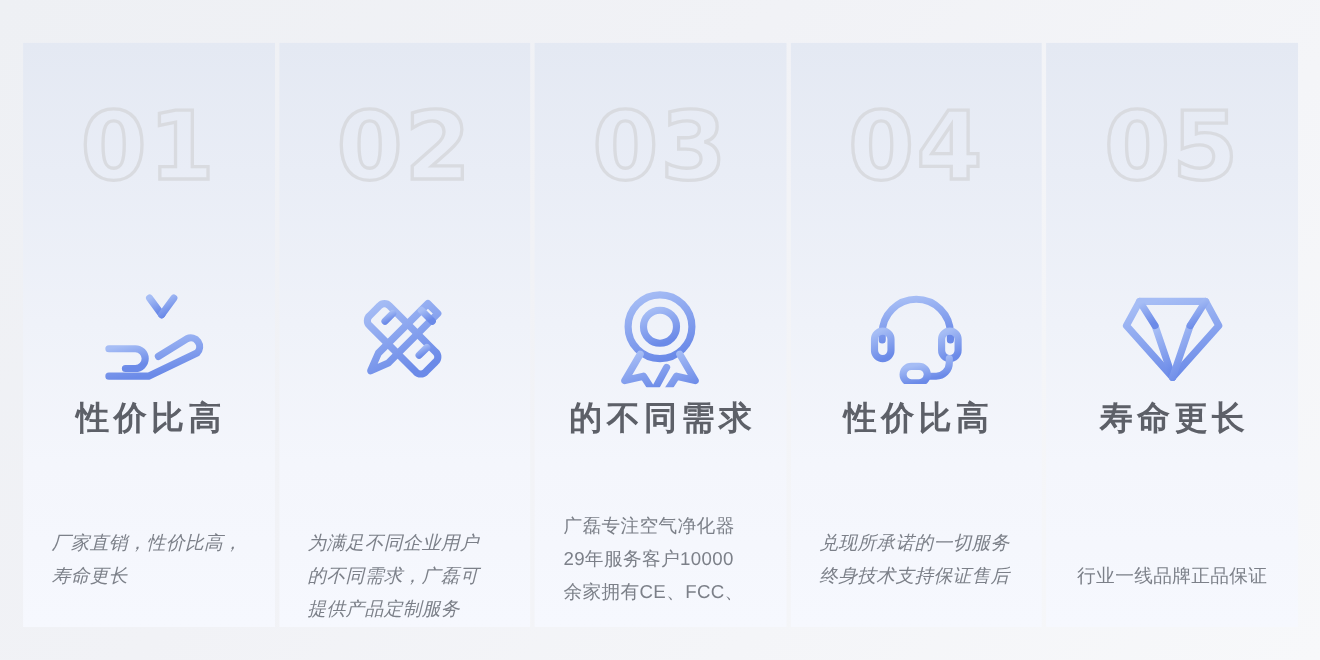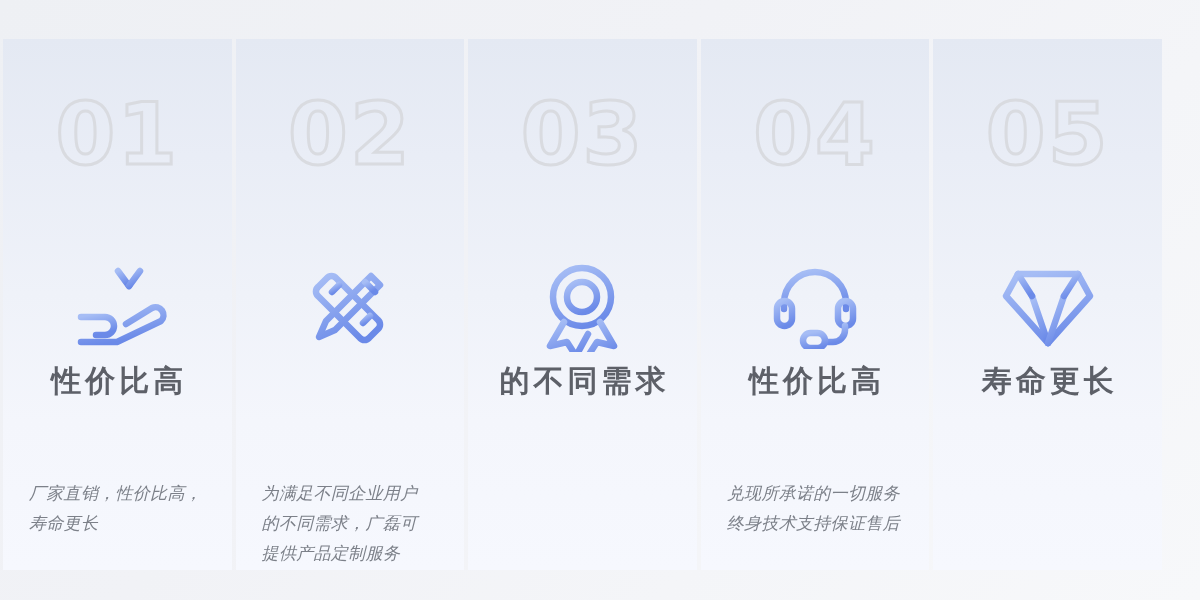--- a/index.html
+++ b/index.html
@@ -14,21 +14,21 @@
     background: linear-gradient(135deg, #eef0f4 0%, #f1f2f6 40%, #f4f5f8 70%, #f7f8fa 100%);
   }
   .stage {
     position: relative;
     width: 1200px;
     height: 600px;
     box-sizing: border-box;
   }
   .cards {
     position: absolute;
-    left: 3px;
+    left: 21px;
     top: 39px;
     width: 1159px;
     height: 531px;
     display: flex;
     gap: 4px;
   }
   .card {
     position: relative;
     flex: 1 1 0;
     height: 531px;
@@ -164,20 +164,26 @@
           </defs>
           <g stroke="url(#g3)" stroke-width="6.5" stroke-linecap="round" stroke-linejoin="round" fill="none">
             <circle cx="42" cy="35" r="29"></circle>
             <circle cx="42" cy="35" r="15"></circle>
             <path d="M24 60 L10 84 l17 -4 l9 14 l12 -22"></path>
             <path d="M60 60 L74 84 l-17 -4 l-9 14"></path>
           </g>
         </svg>
       </div>
       <div class="card-title">的不同需求</div>
+      <div class="card-desc lines-4">
+        <div>广磊专注空气净化器</div>
+        <div>29年服务客户10000</div>
+        <div>余家拥有CE、FCC、</div>
+
+      </div>
     </div>
 
     <div class="card">
       <div class="card-num">04</div>
       <div class="card-icon">
         <svg width="84" height="84" viewBox="0 0 84 84" fill="none">
           <defs>
             <linearGradient id="g4" x1="0.3" y1="0" x2="0.6" y2="1">
               <stop offset="0" stop-color="#a6bdf5"></stop>
               <stop offset="1" stop-color="#6b8ae8"></stop>
@@ -214,16 +220,19 @@
             <path d="M16 7 H76 L88 29 L46 76 L4 29 Z"></path>
             <path d="M4 29 H88"></path>
             <path d="M30 29 L46 76"></path>
             <path d="M62 29 L46 76"></path>
             <path d="M16 7 L30 29"></path>
             <path d="M76 7 L62 29"></path>
           </g>
         </svg>
       </div>
       <div class="card-title">寿命更长</div>
+      <div class="card-desc lines-1">
+        <div>行业一线品牌正品保证</div>
+      </div>
     </div>
 
   </div>
 </div>
 
 </body></html>

